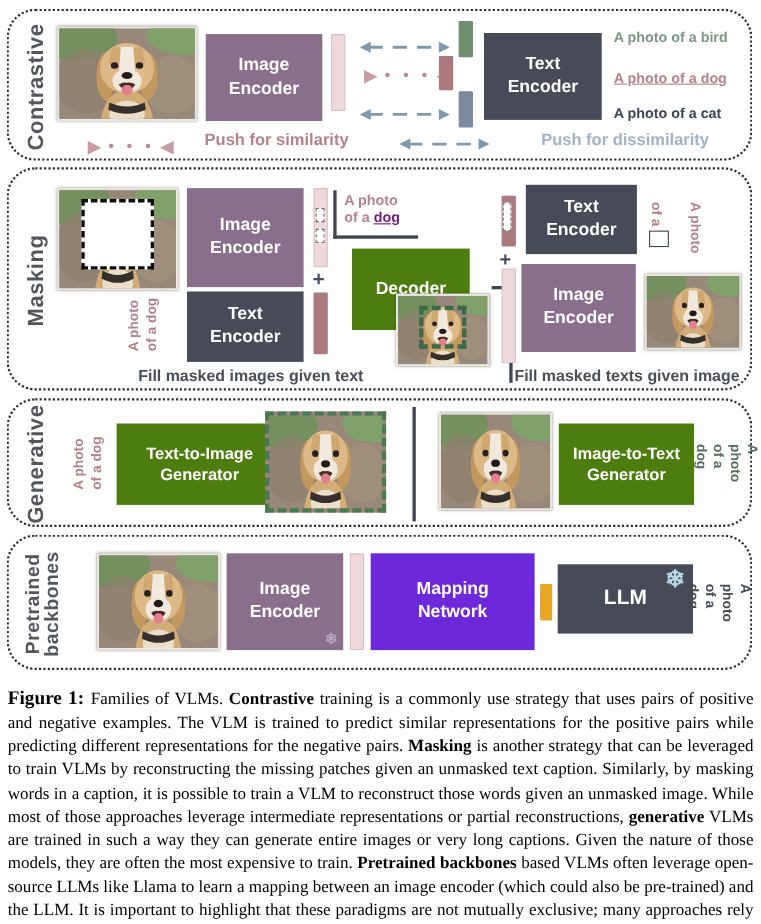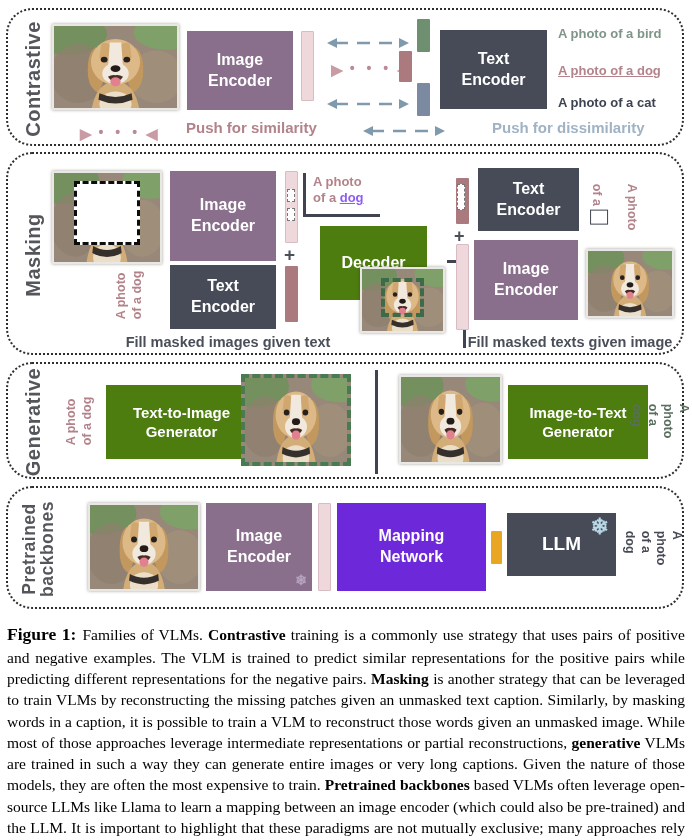--- a/index.html
+++ b/index.html
@@ -28,21 +28,21 @@
   .overlay{position:absolute;box-sizing:border-box;}
   .rott{position:absolute;font-weight:bold;font-size:12.5px;line-height:1.25;text-align:left;white-space:pre-line;}
   .rcc{transform:translate(-50%,-50%) rotate(-90deg);}
   .rcw{transform:translate(-50%,-50%) rotate(90deg);}
   .rose{color:#b3838b;}
   .plus{position:absolute;font-weight:bold;color:#4a4f5a;}
   .cap13{position:absolute;font-weight:bold;font-size:13px;white-space:nowrap;}
   .footer-cap{position:absolute;font-weight:bold;font-size:14.5px;color:#494e59;text-align:center;}
   .bracket{position:absolute;border-left:3px solid #3f4450;border-bottom:3px solid #3f4450;padding:1px 16px 7px 7px;}
   .bracket .l1,.bracket .l2{font-weight:bold;font-size:13px;line-height:1.25;white-space:nowrap;}
-  .maskword{color:#8b5cf6;text-decoration:underline;}
+  .maskword{color:#701a75;text-decoration:underline;}
   .elbow{position:absolute;border-top:3.5px solid #3f4450;border-right:3.5px solid #3f4450;}
   .sim-sym{position:absolute;display:flex;align-items:center;color:#c99ba4;font-weight:bold;}
   .sim-sym .tri{font-size:15px;line-height:1;}
   .sim-sym .dots{font-size:14px;letter-spacing:4px;margin:0 5px 3px 7px;color:#bb8a93;}
   .legend-txt{position:absolute;font-weight:bold;font-size:15px;white-space:nowrap;margin-left:35px;}
   .bluegray{color:#9fb3c4;}
   .snow{position:absolute;line-height:1;}
   .divider{position:absolute;background:#3f4450;}
   .caption{position:absolute;top:623px;left:7px;width:678px;font-family:"Liberation Serif",serif;
            font-size:15.5px;line-height:1.37;text-align:justify;color:#000;margin:0;}
@@ -222,21 +222,21 @@
     </div>
 
     <div class="divider" style="left:367px;top:6px;width:3px;height:104px;"></div>
 
     <div class="dog" style="left:391px;top:11px;width:103px;height:89px;">
       <svg viewBox="0 0 130 100" preserveAspectRatio="none">
           <use href="#dogart"></use>
         </svg>
     </div>
 
-    <div class="box green" style="left:500px;top:21px;width:140px;height:74px;font-size:15px;">Image-to-Text
+    <div class="box green" style="left:500px;top:21px;width:123px;height:74px;font-size:15px;">Image-to-Text
 Generator</div>
 
     <div class="rott rcw" style="left:652px;top:57px;color:#5a6e60;">A photo
 of a dog</div>
   </div>
 
   <div class="sect" id="sect-pretrained">
     <div class="vlabel" style="left:31px;top:61px;font-size:17.5px;">Pretrained
 backbones</div>
 
@@ -252,21 +252,21 @@
       <span class="snow" style="right:5px;bottom:4px;font-size:14px;color:#b5a3bf;">❄</span>
     </div>
 
     <div class="bar pink" style="left:310px;top:15px;width:13px;height:88px;"></div>
 
     <div class="box orange" style="left:329px;top:15px;width:149px;height:88px;">Mapping
 Network</div>
 
     <div class="bar" style="left:483px;top:43px;width:11px;height:33px;background:#e8a622;"></div>
 
-    <div class="box dark" style="left:499px;top:25px;width:109px;height:63px;font-size:19px;">
+    <div class="box dark" style="left:499px;top:25px;width:123px;height:63px;font-size:19px;">
       <span>LLM</span>
       <span class="snow" style="right:7px;top:3px;font-size:22px;color:#b9d8e6;">❄</span>
     </div>
 
     <div class="rott rcw" style="left:645px;top:60px;color:#474b55;">A photo
 of a dog</div>
   </div>
 
   <p class="caption">
     <b class="figlabel">Figure 1:</b><span><span>Families of VLMs. </span><b>Contrastive</b><span> training is a commonly use strategy that uses pairs of positive and negative examples. The VLM is trained to predict similar representations for the positive pairs while predicting different representations for the negative pairs. </span><b>Masking</b><span> is another strategy that can be leveraged to train VLMs by reconstructing the missing patches given an unmasked text caption. Similarly, by masking words in a caption, it is possible to train a VLM to reconstruct those words given an unmasked image. While most of those approaches leverage intermediate representations or partial reconstructions, </span><b>generative</b><span> VLMs are trained in such a way they can generate entire images or very long captions. Given the nature of those models, they are often the most expensive to train. </span><b>Pretrained backbones</b><span> based VLMs often leverage open-source LLMs like Llama to learn a mapping between an image encoder (which could also be pre-trained) and the LLM. It is important to highlight that these paradigms are not mutually exclusive; many approaches rely on a mix of contrastive, masking, and generative criteria.</span></span>

